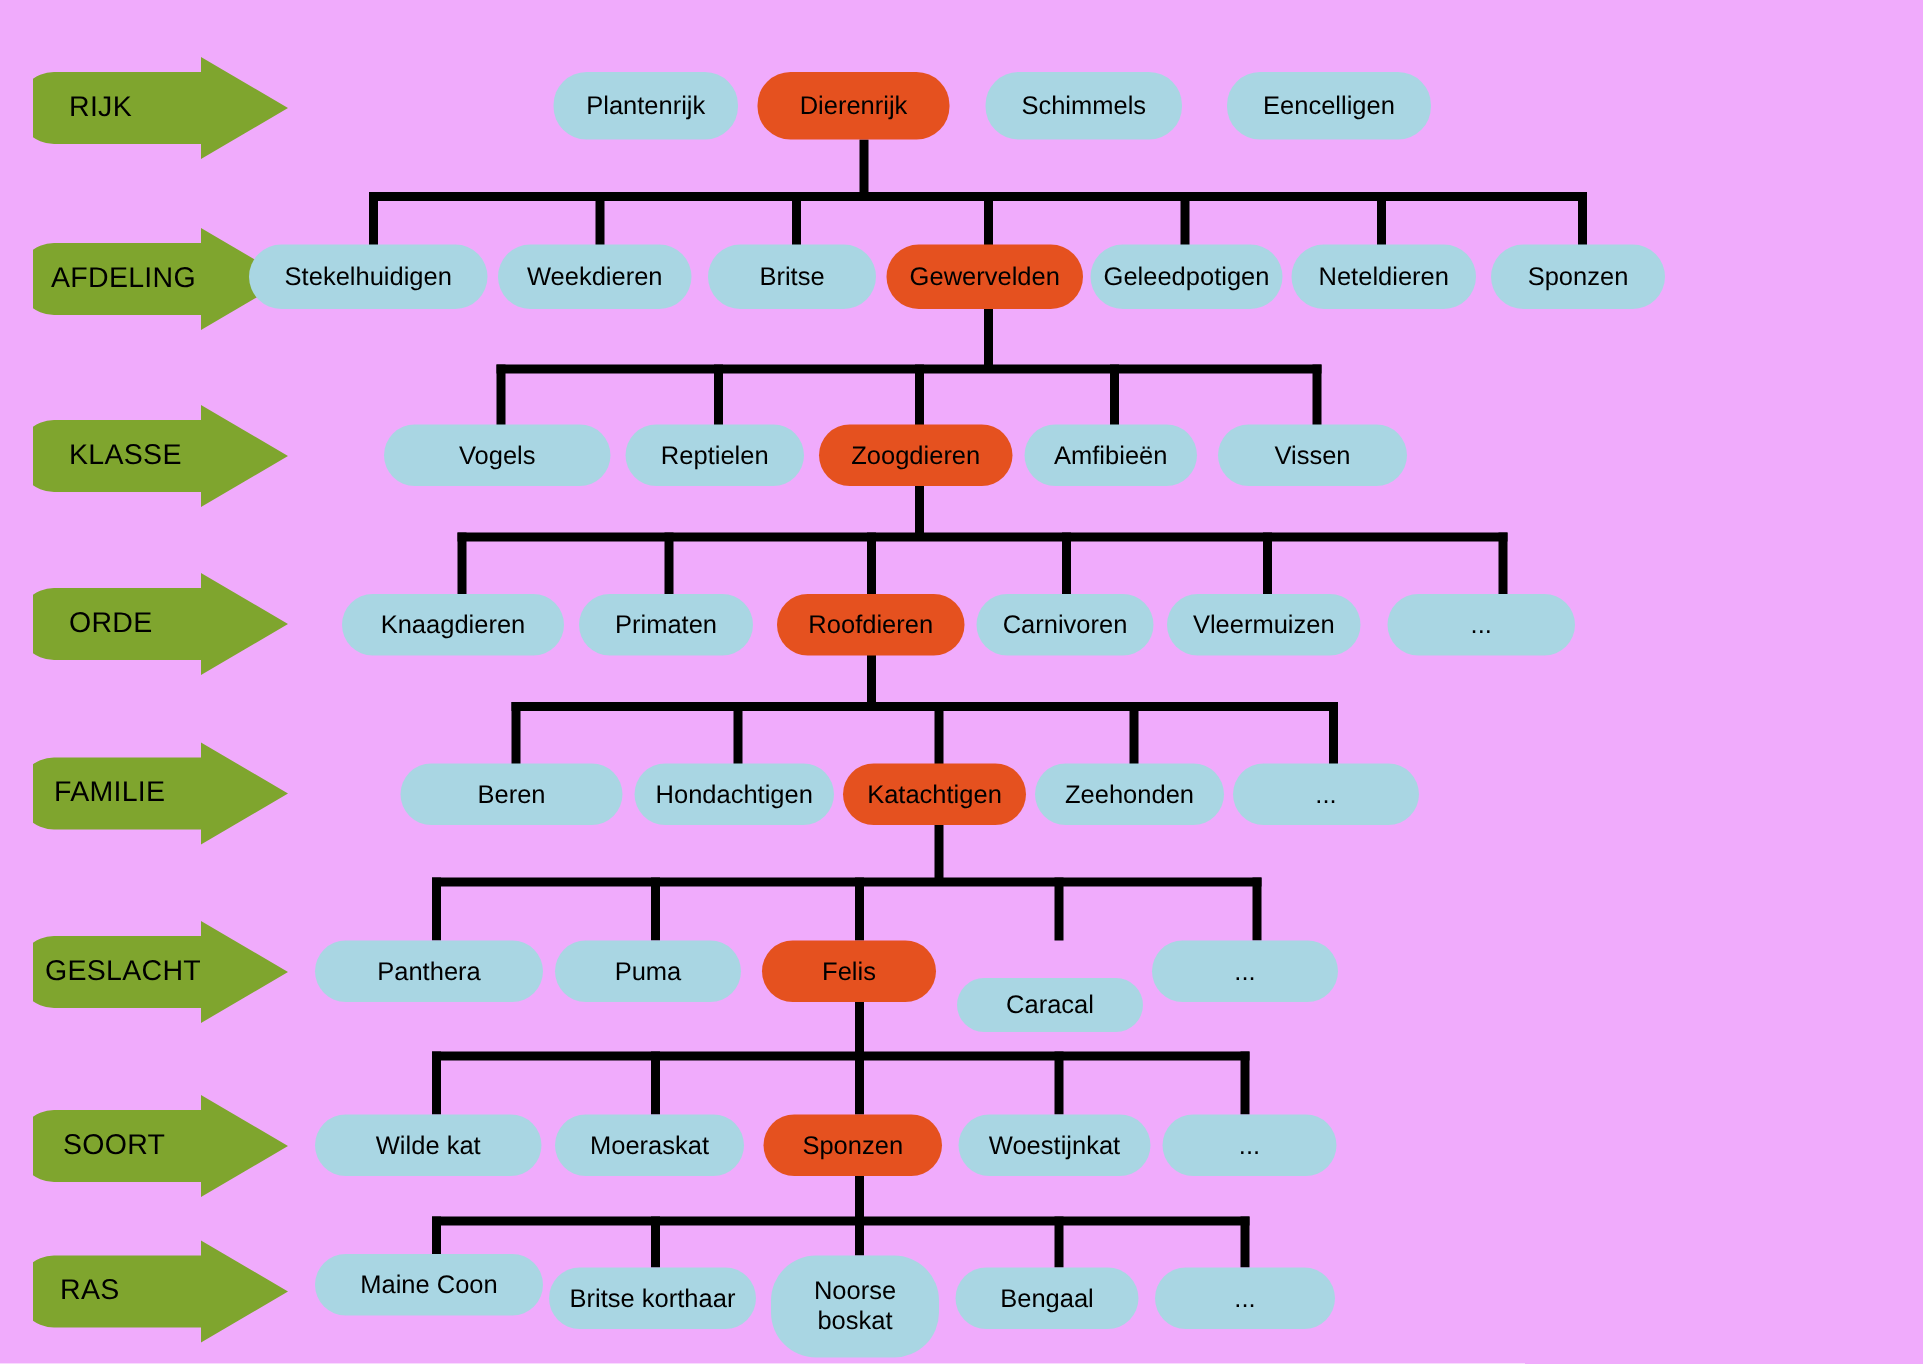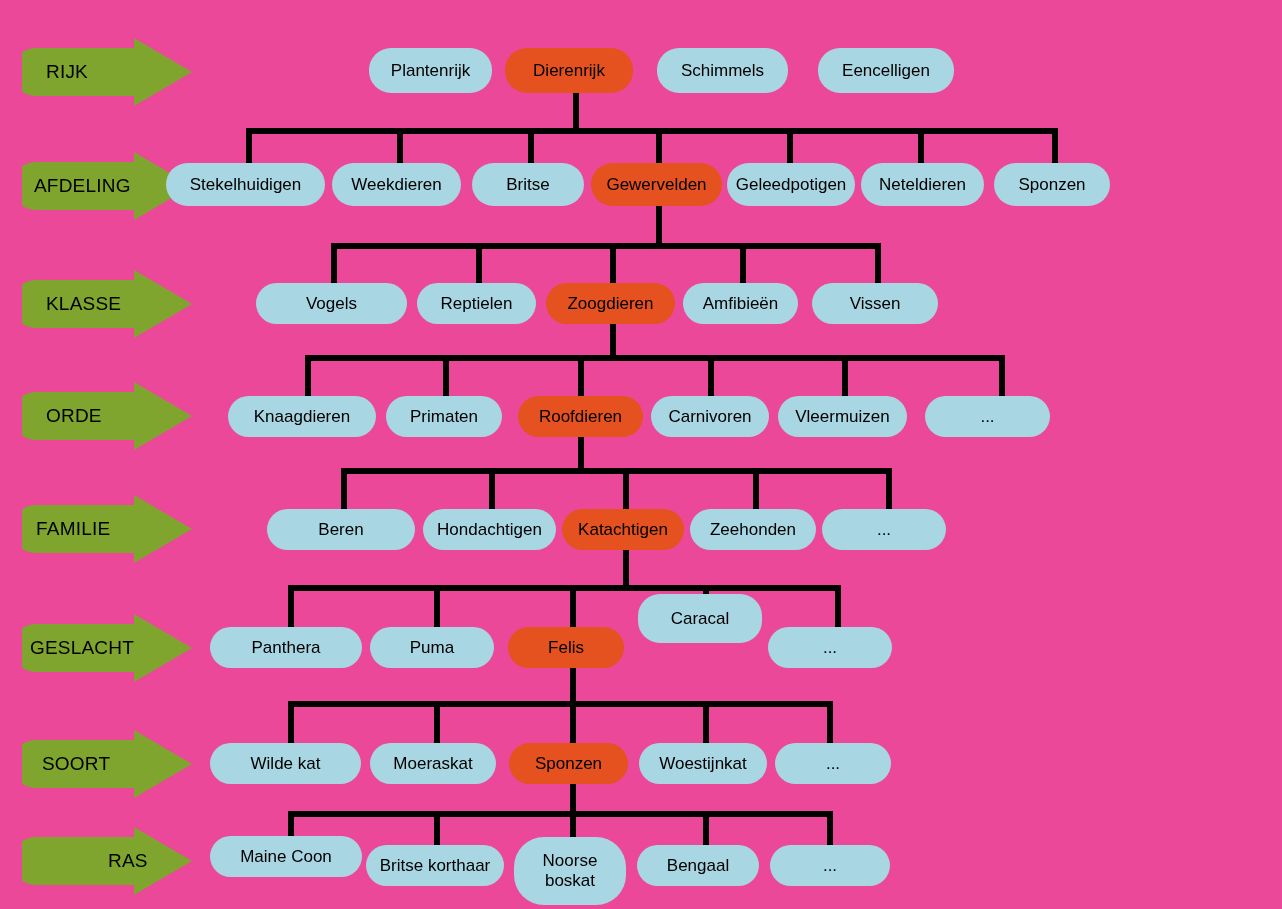--- a/index.html
+++ b/index.html
@@ -7,21 +7,21 @@
     padding: 0;
     background: #ffffff;
   }
   body {
     font-family: "Liberation Sans", sans-serif;
   }
   #diagram {
     position: relative;
     width: 1282px;
     height: 909px;
-    background: #ec4899;
+    background: #f0abfc;
     overflow: hidden;
   }
   .row-arrow {
     position: absolute;
     display: flex;
     align-items: center;
     justify-content: flex-start;
   }
   .arrow-shape {
     position: absolute;
@@ -123,21 +123,21 @@
     <svg class="arrow-shape" viewBox="0 0 172 72" preserveAspectRatio="none">
       <path d="M14,12 L112,12 L112,2 L170,36 L112,70 L112,60 L14,60 A12,12 0 0 1 14,12 Z" fill="#7fa52e"></path>
     </svg>
     <span class="arrow-label" style="padding-left:20px;">SOORT</span>
   </div>
 
   <div class="row-arrow" style="left:22px; top:825px; width:172px; height:72px;">
     <svg class="arrow-shape" viewBox="0 0 172 72" preserveAspectRatio="none">
       <path d="M14,12 L112,12 L112,2 L170,36 L112,70 L112,60 L14,60 A12,12 0 0 1 14,12 Z" fill="#7fa52e"></path>
     </svg>
-    <span class="arrow-label" style="padding-left:38px;margin-left:48px;">RAS</span>
+    <span class="arrow-label" style="padding-left:18px;">RAS</span>
   </div>
 
   <div class="conn v" style="left:573px; top:93px; height:38px;"></div>
   <div class="conn h" style="left:246px; top:128px; width:812px;"></div>
   <div class="conn v" style="left:246px; top:128px; height:38px;"></div>
   <div class="conn v" style="left:397px; top:128px; height:38px;"></div>
   <div class="conn v" style="left:528px; top:128px; height:38px;"></div>
   <div class="conn v" style="left:656px; top:128px; height:38px;"></div>
   <div class="conn v" style="left:787px; top:128px; height:38px;"></div>
   <div class="conn v" style="left:918px; top:128px; height:38px;"></div>
@@ -280,21 +280,21 @@
 
   <div class="pill" style="left:210px; top:627px; width:152px; height:41px;">
     <span>Panthera</span>
   </div>
   <div class="pill" style="left:370px; top:627px; width:124px; height:41px;">
     <span>Puma</span>
   </div>
   <div class="pill highlight" style="left:508px; top:627px; width:116px; height:41px;">
     <span>Felis</span>
   </div>
-  <div class="pill" style="left:638px; top:594px; width:124px; height:49px;">
+  <div class="pill" style="left:638px; top:652px; width:124px; height:36px;">
     <span>Caracal</span>
   </div>
   <div class="pill" style="left:768px; top:627px; width:124px; height:41px;">
     <span>...</span>
   </div>
 
   <div class="pill" style="left:210px; top:743px; width:151px; height:41px;">
     <span>Wilde kat</span>
   </div>
   <div class="pill" style="left:370px; top:743px; width:126px; height:41px;">

